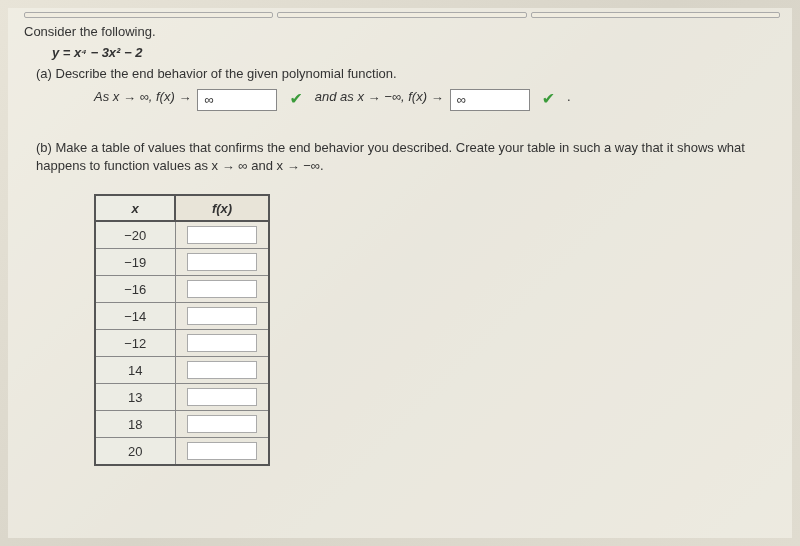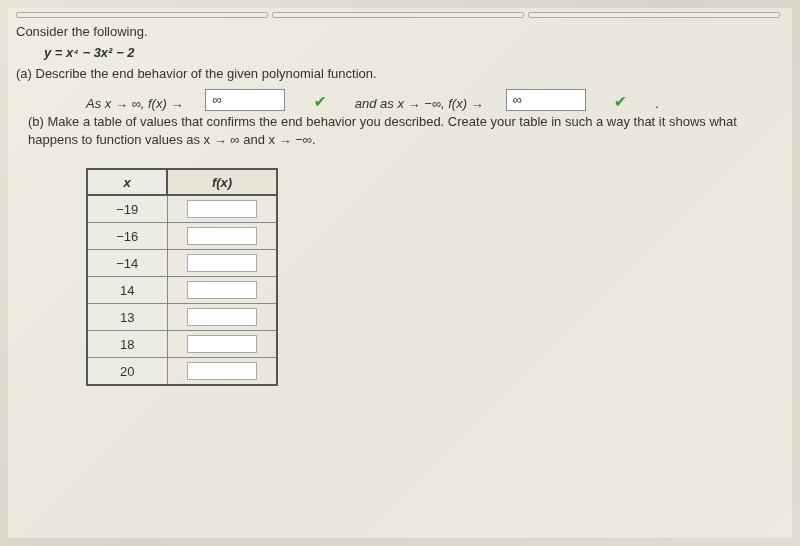--- a/index.html
+++ b/index.html
@@ -5,21 +5,21 @@
   * { box-sizing: border-box; margin: 0; padding: 0; }
   body {
     font-family: Arial, sans-serif;
     background: linear-gradient(135deg, #e8e4d8 0%, #d8d4c8 50%, #e0dcd0 100%);
     padding: 8px;
     font-size: 13px;
     color: #333;
   }
   .worksheet {
     background: rgba(245,243,235,0.6);
-    padding: 4px 12px 12px 8px;
+    padding: 4px 12px 12px 16px;
     min-height: 530px;
   }
   .top-bars {
     display: flex;
     gap: 4px;
     margin-bottom: 6px;
   }
   .top-bar {
     flex: 1;
     height: 6px;
@@ -27,27 +27,27 @@
     background: #f0ece0;
     border-radius: 2px;
   }
   .prompt { margin-bottom: 6px; }
   .equation {
     font-style: italic;
     margin-left: 28px;
     margin-bottom: 6px;
     font-weight: bold;
   }
-  .part-label { margin-bottom: 8px; }
+  .part-label { margin-left: 12px; margin-bottom: 8px; }
   .end-behavior {
     margin-left: 70px;
     display: flex;
-    align-items: flex-end;
-    gap: 22px;
-    margin-bottom: 2px;
+    align-items: flex-start;
+    gap: 6px;
+    margin-bottom: 28px;
     flex-wrap: wrap;
   }
   .italic { font-style: italic; }
   .answer-box {
     display: inline-block;
     min-width: 80px;
     height: 22px;
     border: 1px solid #888;
     background: #fff;
     padding: 2px 6px;
@@ -74,21 +74,21 @@
   .values-table th {
     background: #e8e4d8;
     font-weight: bold;
     border: 2px solid #555;
   }
   .values-table .x-col {
     width: 80px;
     background: #ecece4;
   }
   .values-table .fx-col {
-    width: 110px;
+    width: 94px;
   }
   .values-table input {
     width: 70px;
     height: 18px;
     border: 1px solid #aaa;
     background: #fff;
     padding: 1px 3px;
     font-size: 12px;
   }
 </style>
@@ -123,29 +123,37 @@
 
   <table class="values-table">
     <thead>
       <tr>
         <th class="x-col italic">x</th>
         <th class="fx-col italic">f(x)</th>
       </tr>
     </thead>
     <tbody id="table-body">
         <tr>
+          <td class="x-col">−20</td>
+          <td class="fx-col"><input type="text" style=""></td>
+        </tr>
+        <tr>
           <td class="x-col">−19</td>
           <td class="fx-col"><input type="text" style=""></td>
         </tr>
         <tr>
           <td class="x-col">−16</td>
           <td class="fx-col"><input type="text" style=""></td>
         </tr>
         <tr>
           <td class="x-col">−14</td>
+          <td class="fx-col"><input type="text" style=""></td>
+        </tr>
+        <tr>
+          <td class="x-col">−12</td>
           <td class="fx-col"><input type="text" style=""></td>
         </tr>
         <tr>
           <td class="x-col">14</td>
           <td class="fx-col"><input type="text" style=""></td>
         </tr>
         <tr>
           <td class="x-col">13</td>
           <td class="fx-col"><input type="text" style=""></td>
         </tr>

